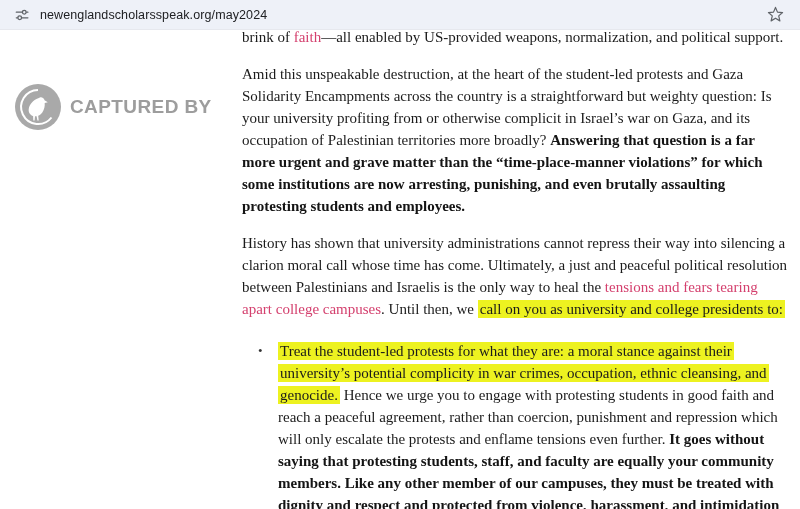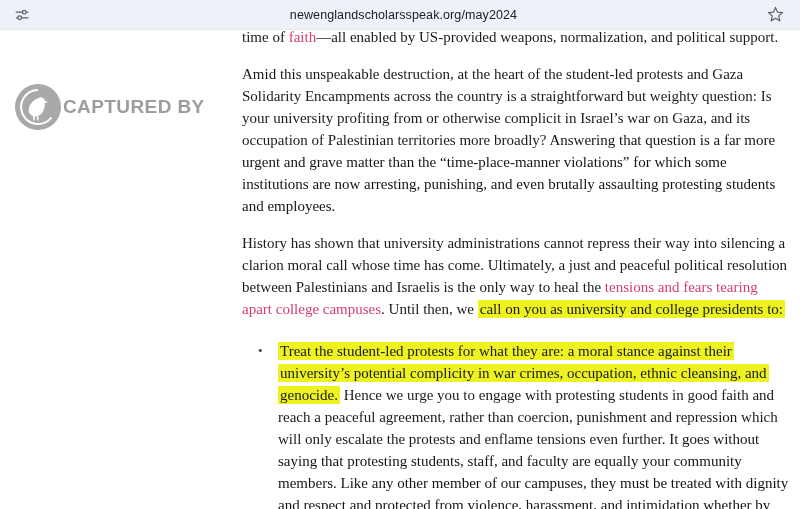--- a/index.html
+++ b/index.html
@@ -14,34 +14,33 @@
   html,body{width:800px;height:509px;overflow:hidden;background:#fff;}
   body{font-family:"Liberation Sans",sans-serif;position:relative;}
 
   
   .omnibox{
     position:absolute;left:0;top:0;width:800px;height:30px;
     background:var(--omnibox);
     border-bottom:1px solid #e6e8ee;
     display:flex;align-items:center;
     padding:0 16px 0 15px;
-    text-align:center;
   }
   .omnibox .tune{width:14px;height:14px;flex:0 0 auto;display:block;}
   .url{
     margin-left:11px;
     font-size:12.5px;color:#202124;letter-spacing:.1px;
     white-space:nowrap;flex:1 1 auto;
   }
   .star{width:17px;height:17px;flex:0 0 auto;display:block;cursor:pointer;}
 
   
   .watermark{
     position:absolute;left:15px;top:84px;
-    display:flex;align-items:center;gap:2px;
+    display:flex;align-items:center;gap:9px;
   }
   .wm-logo{width:46px;height:46px;display:block;}
   .wm-text{
     font-weight:700;font-size:19px;line-height:20.5px;
     color:var(--wm);letter-spacing:.4px;white-space:nowrap;
   }
 
   
   .article{
     position:absolute;left:242px;top:26px;width:548px;
@@ -51,21 +50,21 @@
   }
   .article p.para{margin:0 0 15px 0;}
   .article ul{list-style:none;margin:20px 0 0 0;padding-left:36px;}
   .article li{position:relative;}
   .article li::before{
     content:"•";
     position:absolute;left:-20px;top:0;
     font-size:13px;color:#333;
   }
   .seg{color:var(--text);}
-  .seg.b{font-weight:400;color:#141414;}
+  .seg.b{font-weight:700;color:#141414;}
   .seg.link{color:var(--link);cursor:pointer;}
   .seg.hl{
     background:var(--hl);
     padding:1px 2px;
     -webkit-box-decoration-break:clone;
     box-decoration-break:clone;
   }
 </style>
 </head>
 <body>
@@ -92,19 +91,19 @@
     <circle cx="23" cy="23" r="23" fill="#a9a9a9"></circle>
     <path d="M23 6 A17 17 0 1 0 36.5 33.5" fill="none" stroke="#ffffff" stroke-width="2"></path>
     <path d="M25.8 13.2c1.9 0 3.4 1.3 3.7 3.1l3.3 1.9-3.1.9c.3 3.4-.5 6.8-2.4 9.4-1.1 1.5-2.5 2.6-4.1 3.3l.5 4.7h-1.3l-.8-4.3h-1.6l-.4 4.3h-1.3l-.2-4.5c-2.9-.9-4.8-3.6-4.4-6.8.5-4.6 4.4-9.2 9.6-11 .7-.3 1.4-.5 2.1-1z" fill="#ffffff"></path>
   </svg>
   <div class="wm-text">
     <div>CAPTURED BY</div>
   </div>
 </div>
 
 <main class="article" id="article">
-    <p class="para"><span class="seg">time of </span><span class="seg link">faith</span><span class="seg">—all enabled by US-provided weapons, normalization, and political support.</span></p>
+    <p class="para"><span class="seg">brink of </span><span class="seg link">faith</span><span class="seg">—all enabled by US-provided weapons, normalization, and political support.</span></p>
     <p class="para"><span class="seg">Amid this unspeakable destruction, at the heart of the student-led protests and Gaza Solidarity Encampments across the country is a straightforward but weighty question: Is your university profiting from or otherwise complicit in Israel’s war on Gaza, and its occupation of Palestinian territories more broadly? </span><span class="seg b">Answering that question is a far more urgent and grave matter than the “time-place-manner violations” for which some institutions are now arresting, punishing, and even brutally assaulting protesting students and employees.</span></p>
     <p class="para"><span class="seg">History has shown that university administrations cannot repress their way into silencing a clarion moral call whose time has come. Ultimately, a just and peaceful political resolution between Palestinians and Israelis is the only way to heal the </span><span class="seg link">tensions and fears tearing apart college campuses</span><span class="seg">. Until then, we </span><span class="seg hl">call on you as university and college presidents to:</span></p>
     <ul>
       <li><span class="seg hl">Treat the student-led protests for what they are: a moral stance against their university’s potential complicity in war crimes, occupation, ethnic cleansing, and genocide.</span><span class="seg"> Hence we urge you to engage with protesting students in good faith and reach a peaceful agreement, rather than coercion, punishment and repression which will only escalate the protests and enflame tensions even further. </span><span class="seg b">It goes without saying that protesting students, staff, and faculty are equally your community members. Like any other member of our campuses, they must be treated with dignity and respect and protected from violence, harassment, and intimidation whether by law enforcement or counterprotesters.</span></li>
     </ul>
   </main>
 
 </body></html>

